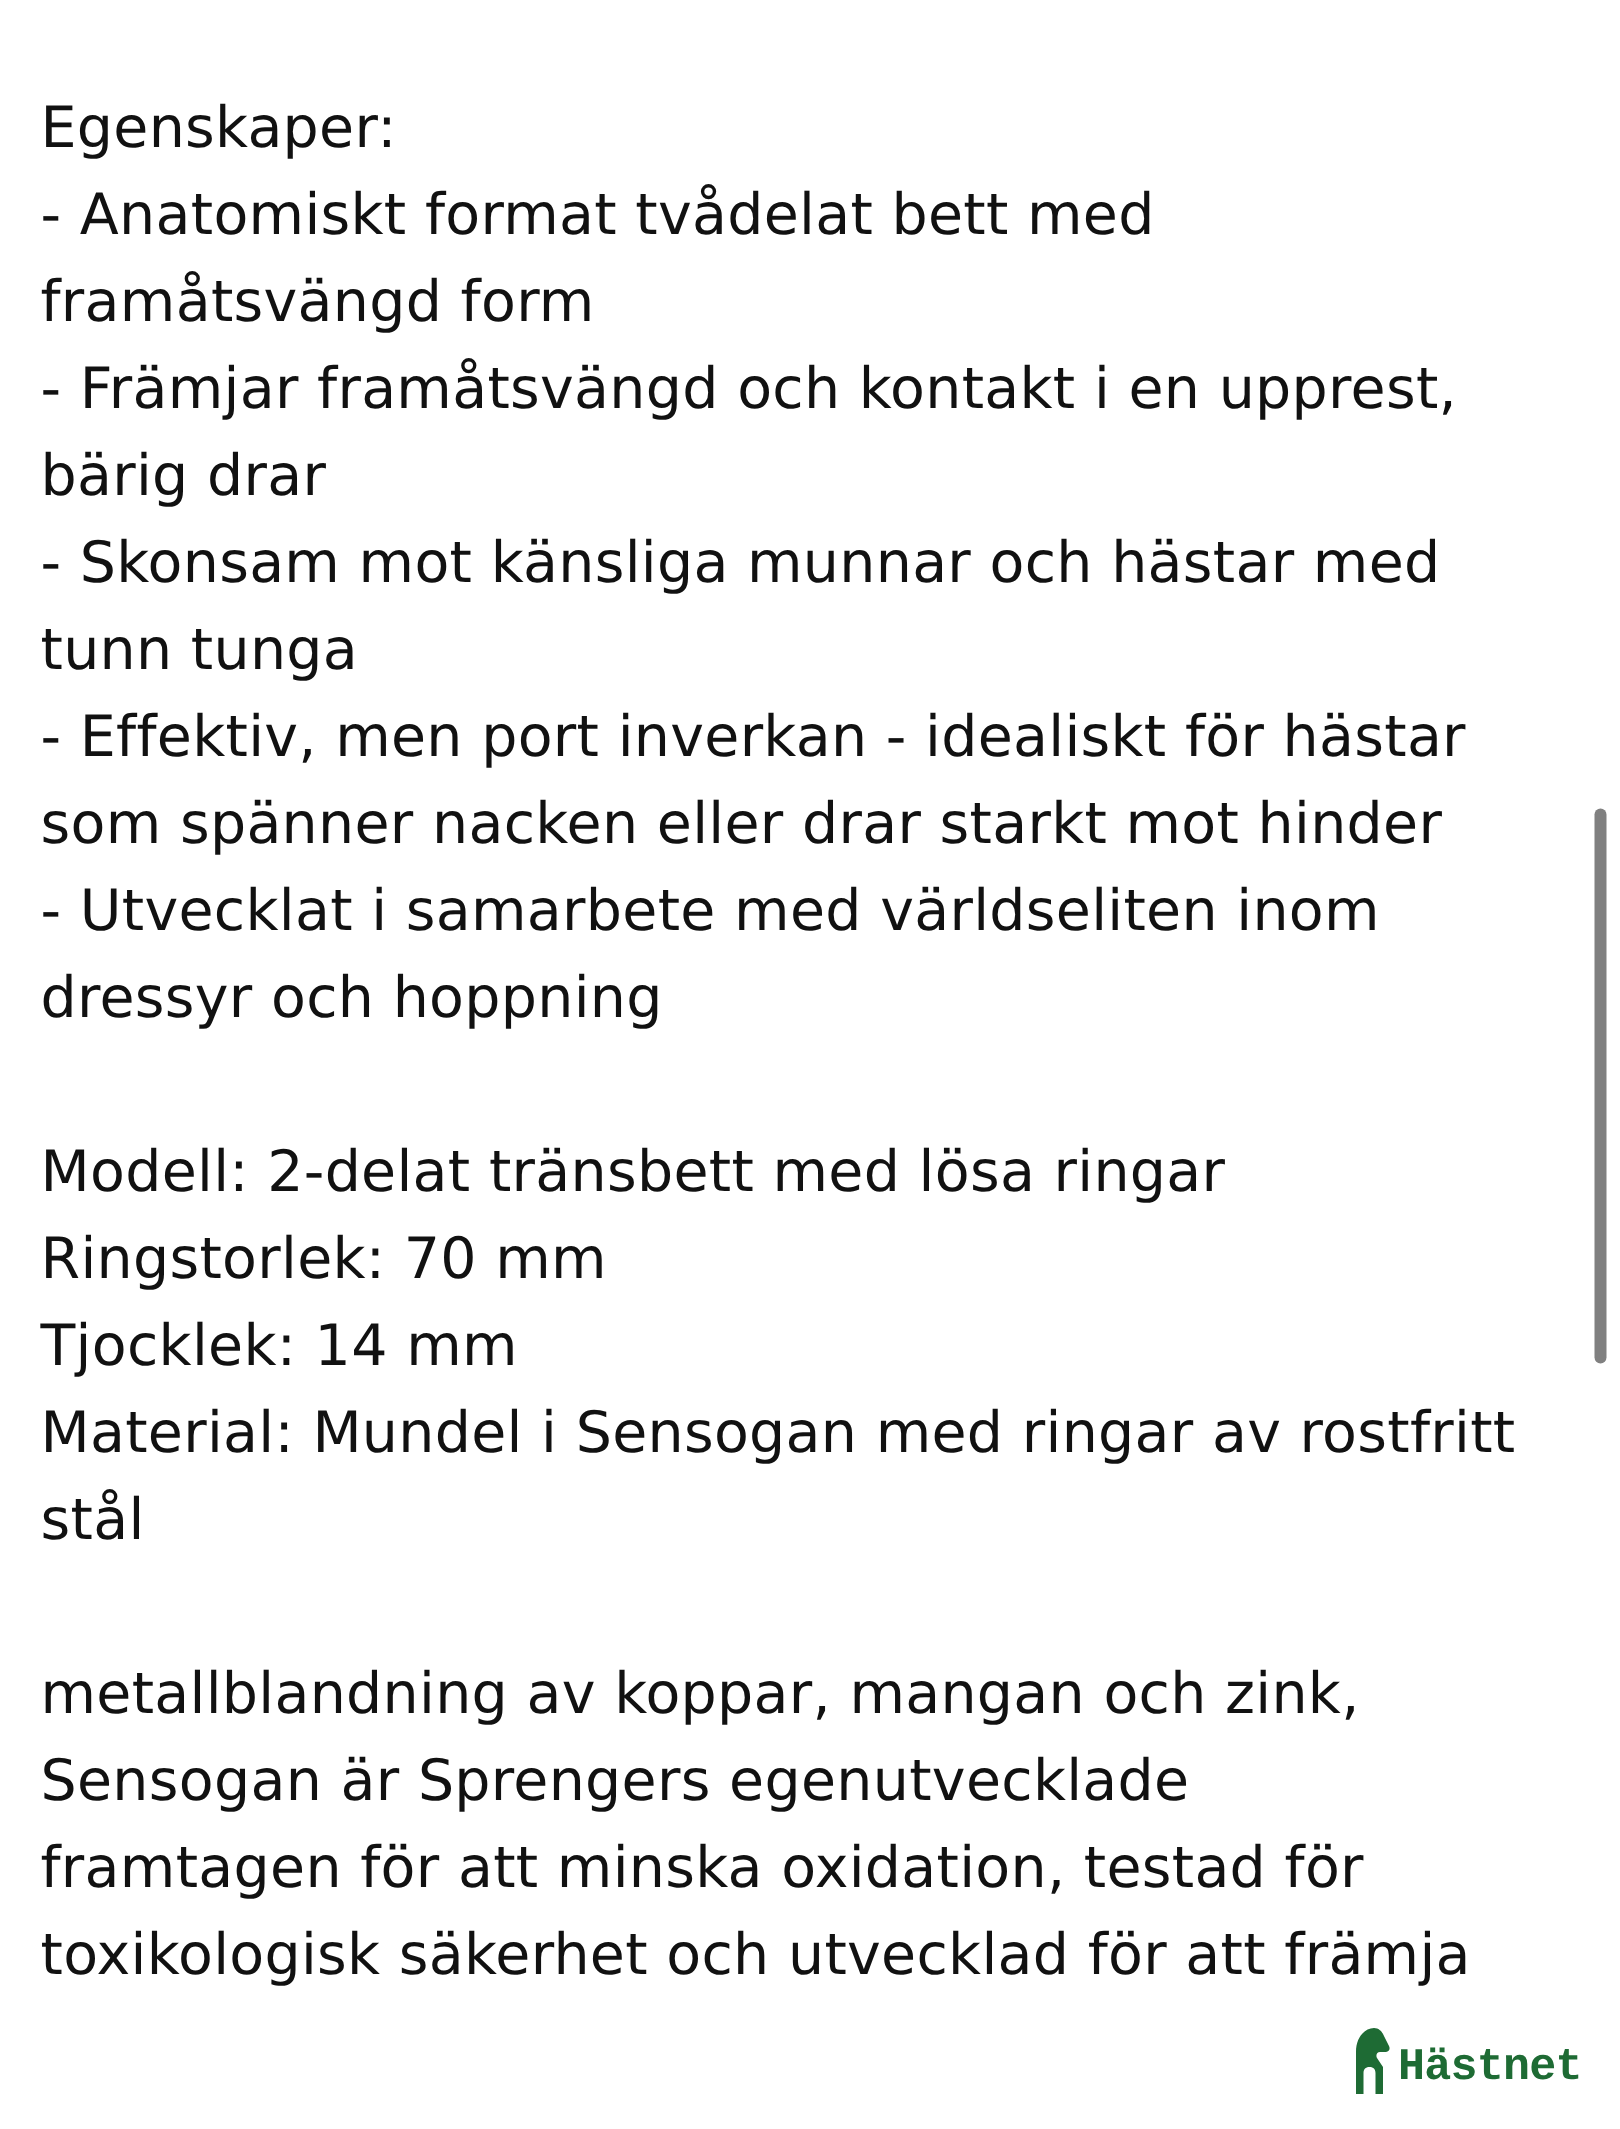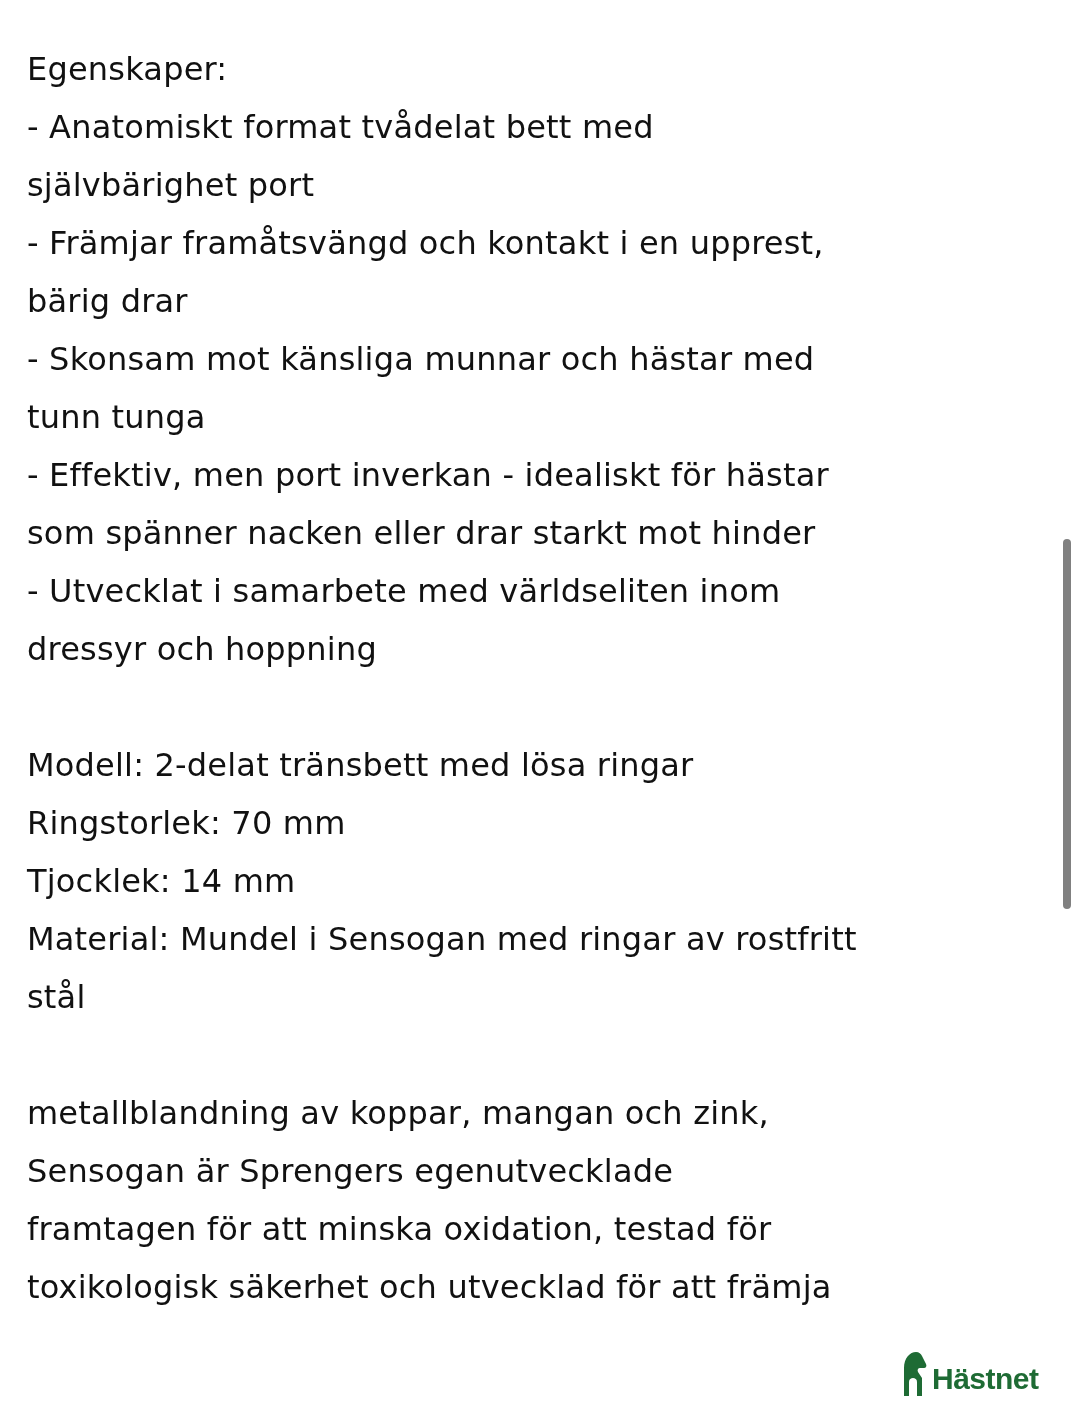--- a/index.html
+++ b/index.html
@@ -11,23 +11,23 @@
       width: 1080px;
       height: 1419px;
       position: relative;
       overflow: hidden;
       font-family: "DejaVu Sans", sans-serif;
       color: #111111;
     }
     .content {
       position: absolute;
       left: 27px;
-      top: 40px;
+      top: 56px;
       width: 1010px;
-      font-size: 32px;
+      font-size: 38px;
       line-height: 58px;
       letter-spacing: 0.2px;
     }
     .line {
       display: block;
       white-space: nowrap;
       height: 58px;
     }
     .spacer {
       display: block;
@@ -48,37 +48,37 @@
       top: 1350px;
       height: 46px;
       display: flex;
       align-items: flex-end;
       gap: 4px;
     }
     .logo svg {
       display: block;
     }
     .logo-text {
-      font-family: Liberation Sans, sans-serif;
+      font-family: Liberation Mono, monospace;
       font-weight: bold;
       font-size: 30px;
       line-height: 30px;
       color: #1e6b34;
       letter-spacing: -0.5px;
       margin-bottom: 2px;
     }
   </style>
 </head>
 <body>
 
 <div class="content">
   <span class="line">Egenskaper:</span>
 
   <span class="line">- Anatomiskt format tvådelat bett med</span>
-  <span class="line">självbärighet port</span>
+  <span class="line">framåtsvängd form</span>
 
   <span class="line">- Främjar framåtsvängd och kontakt i en upprest,</span>
   <span class="line">bärig drar</span>
 
   <span class="line">- Skonsam mot känsliga munnar och hästar med</span>
   <span class="line">tunn tunga</span>
 
   <span class="line">- Effektiv, men port inverkan - idealiskt för hästar</span>
   <span class="line">som spänner nacken eller drar starkt mot hinder</span>
 

